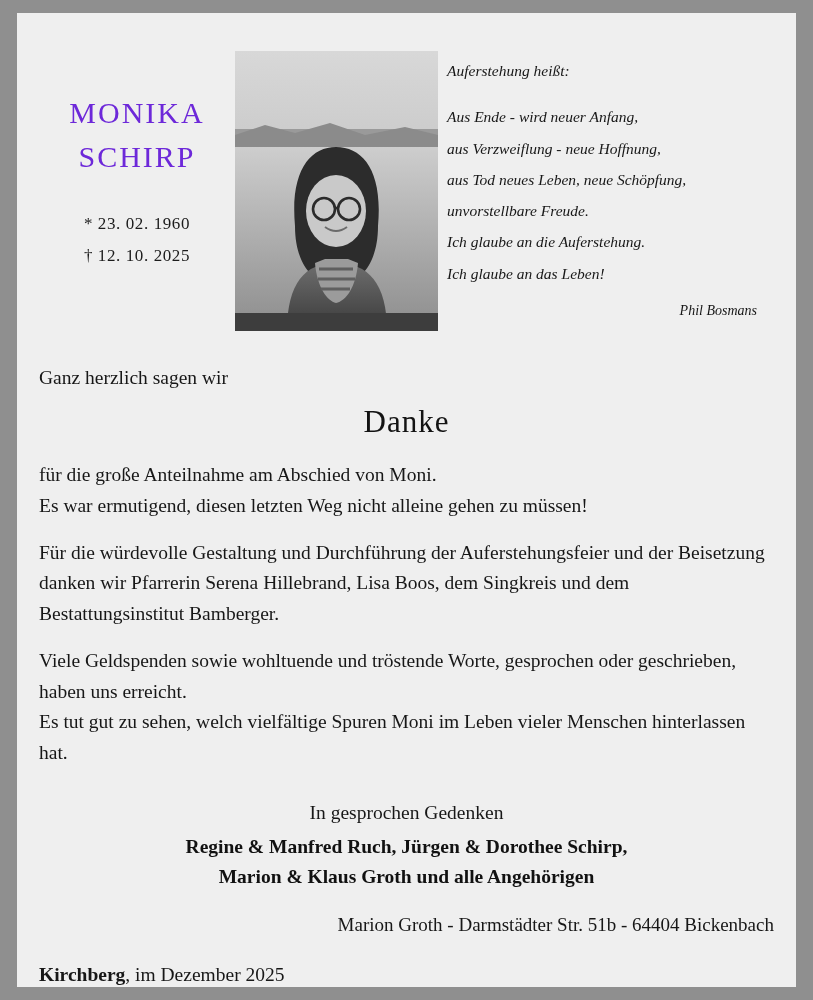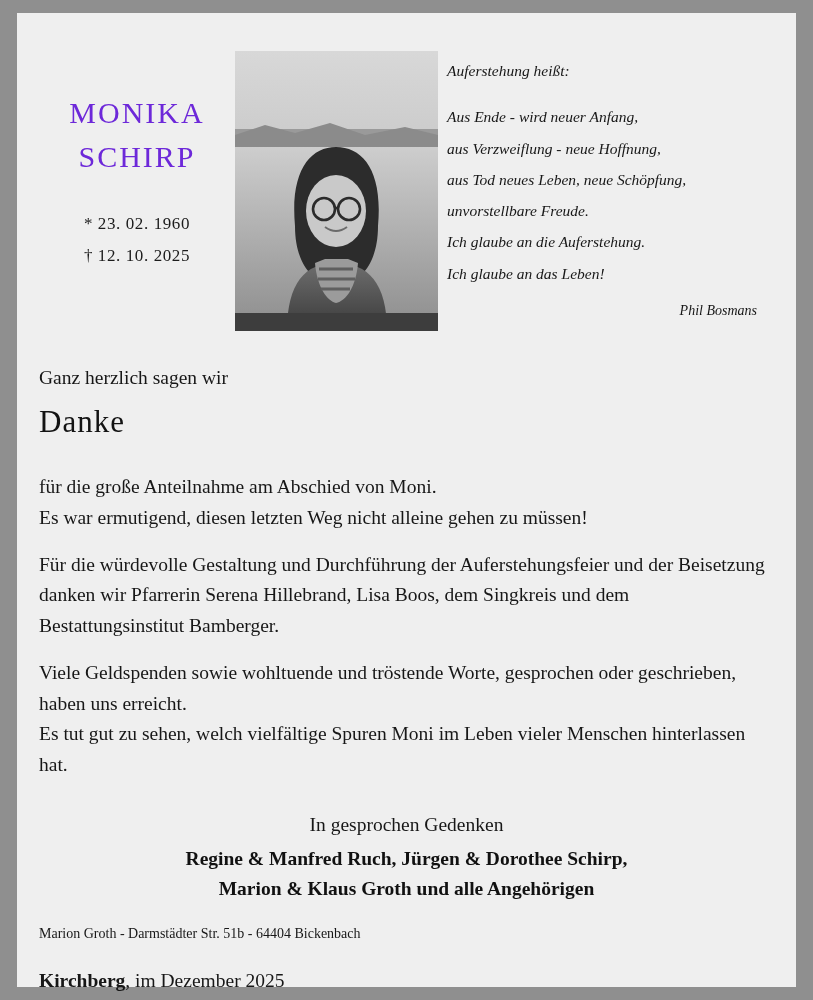--- a/index.html
+++ b/index.html
@@ -85,24 +85,24 @@
     left: 22px;
     top: 350px;
     right: 22px;
   }
   .intro {
     font-size: 19.5px;
     line-height: 1.5;
     color: #171717;
   }
   .danke {
-    text-align: left;
+    text-align: center;
     font-size: 31px;
     letter-spacing: 1px;
-    margin: 12px 0 32px 0;
+    margin: 12px 0 20px 0;
     color: #131313;
   }
   .para {
     font-size: 19.5px;
     line-height: 1.56;
     margin-bottom: 17px;
     color: #171717;
   }
   .para:last-of-type { margin-bottom: 0; }
   .closing {
@@ -114,22 +114,22 @@
     margin-bottom: 8px;
     color: #171717;
   }
   .closing .names {
     font-weight: bold;
     font-size: 19.5px;
     line-height: 1.55;
     color: #111;
   }
   .address {
-    text-align: left;
-    font-size: 14px;
+    text-align: right;
+    font-size: 19px;
     margin-top: 22px;
     color: #171717;
   }
   .place {
     margin-top: 28px;
     font-size: 19.5px;
     color: #171717;
   }
   .place b { font-weight: bold; }
 </style>

